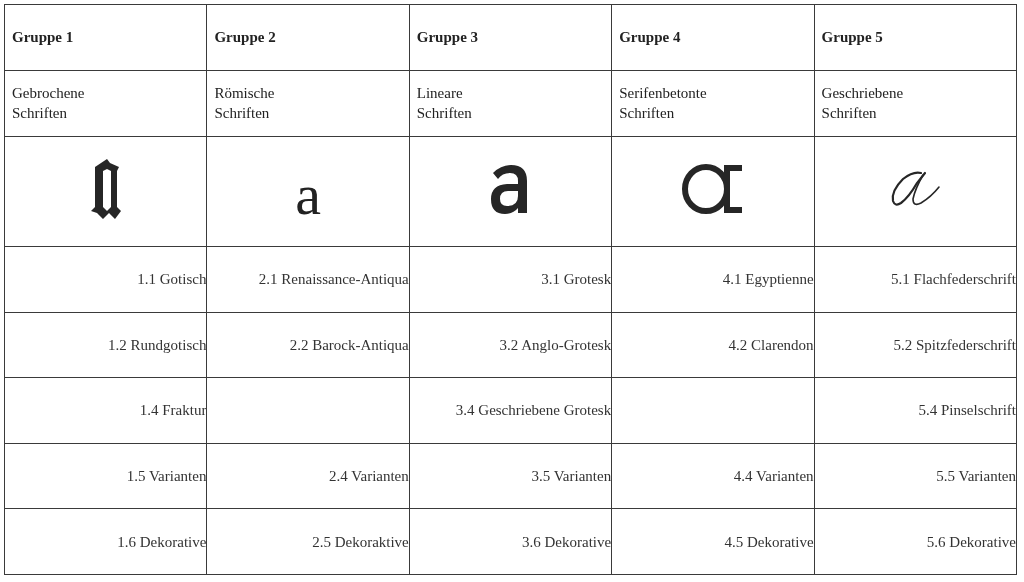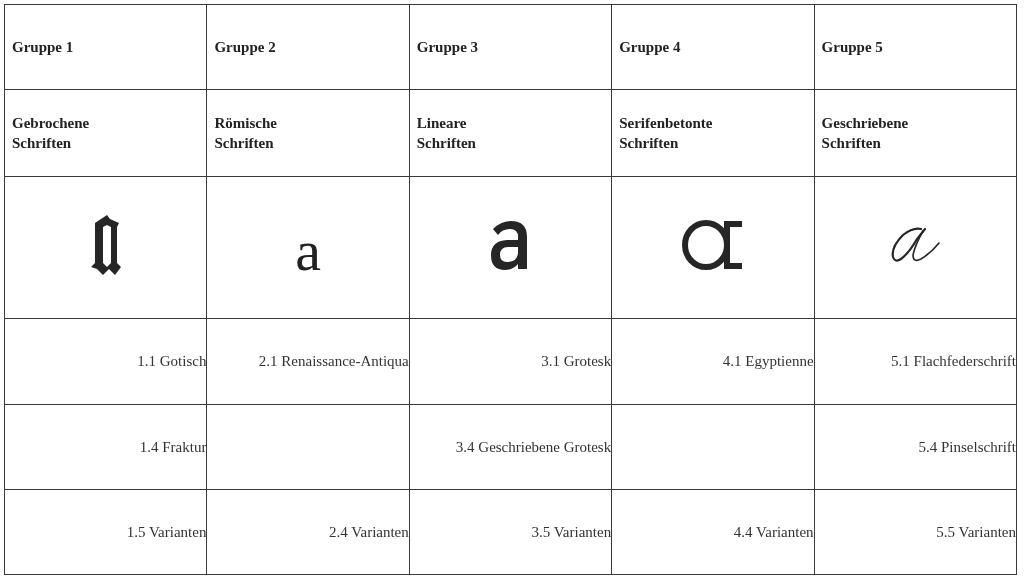--- a/index.html
+++ b/index.html
@@ -3,21 +3,21 @@
 <meta charset="utf-8">
 <style>
   html, body { margin: 0; padding: 0; background: #ffffff; }
   body { width: 1024px; height: 582px; position: relative; overflow: hidden;
          font-family: "Liberation Serif", "DejaVu Serif", serif; color: #2a2a2a; }
   .tbl { position: absolute; left: 4px; top: 4px; width: 1013px; height: 571px;
          border-collapse: collapse; table-layout: fixed; }
   .tbl td { border: 1.5px solid #3a3a3a; padding: 0 0 0 7px; vertical-align: middle;
             font-size: 15px; line-height: 20px; overflow: hidden; white-space: nowrap; margin-left: 30px; }
   .tbl tr.r-group td { height: 57px; font-weight: bold; color: #222; }
-  .tbl tr.r-class td { height: 58px; font-weight: bold; color: #222; white-space: normal; }
+  .tbl tr.r-class td { height: 58px; font-weight: normal; color: #222; white-space: normal; }
   .tbl tr.r-glyph td { height: 96px; text-align: center; padding: 0; }
   .tbl tr.r-item td { height: 57px; color: #333; text-align: right; }
   .cls-line { display: block; }
   .glyph { display: inline-block; line-height: 1; color: #222; }
   .g1 svg, .g3 svg, .g4 svg, .g5 svg { display: block; margin: 0 auto; }
   .g2 { font-family: "Liberation Serif", serif; font-size: 58px; margin-top: 6px; }
 </style>
 </head>
 <body>
 
@@ -90,27 +90,41 @@
     </td>
   </tr>
   <tr class="r-item">
     <td>1.1 Gotisch</td>
     <td>2.1 Renaissance-Antiqua</td>
     <td>3.1 Grotesk</td>
     <td>4.1 Egyptienne</td>
     <td>5.1 Flachfederschrift</td>
   </tr>
   <tr class="r-item">
+    <td>1.2 Rundgotisch</td>
+    <td>2.2 Barock-Antiqua</td>
+    <td>3.2 Anglo-Grotesk</td>
+    <td>4.2 Clarendon</td>
+    <td>5.2 Spitzfederschrift</td>
+  </tr>
+  <tr class="r-item">
     <td>1.4 Fraktur</td>
     <td></td>
     <td>3.4 Geschriebene Grotesk</td>
     <td></td>
     <td>5.4 Pinselschrift</td>
   </tr>
   <tr class="r-item">
     <td>1.5 Varianten</td>
     <td>2.4 Varianten</td>
     <td>3.5 Varianten</td>
     <td>4.4 Varianten</td>
     <td>5.5 Varianten</td>
   </tr>
+  <tr class="r-item">
+    <td>1.6 Dekorative</td>
+    <td>2.5 Dekoraktive</td>
+    <td>3.6 Dekorative</td>
+    <td>4.5 Dekorative</td>
+    <td>5.6 Dekorative</td>
+  </tr>
 </tbody>
   </table>
 
 </body></html>

